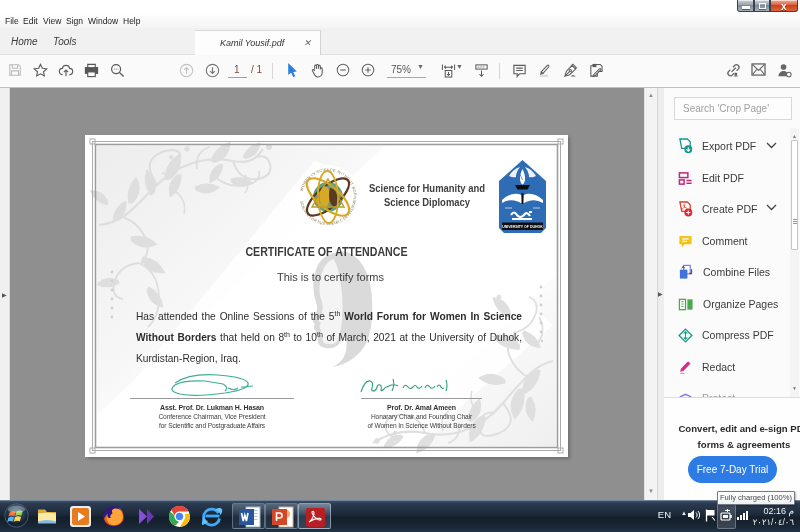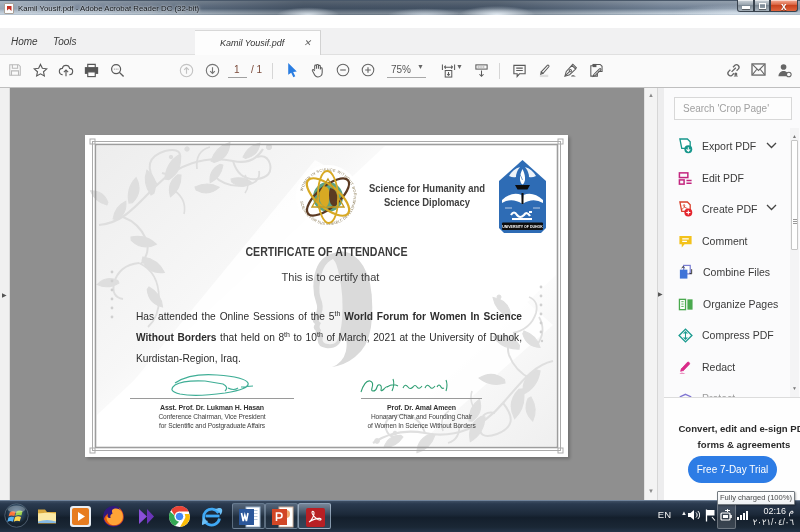--- a/index.html
+++ b/index.html
@@ -73,34 +73,38 @@
 .activeapp { border:1px solid rgba(190,210,230,.6);
   background:linear-gradient(180deg, rgba(215,230,245,.45), rgba(140,170,200,.22) 50%, rgba(110,140,175,.3)); }
 #tray { position:absolute; right:0; top:0; height:32px; color:#f2f2f2; }
 
 
 #tooltip { left:717px; top:491px; width:78px; height:14px; background:linear-gradient(#ffffff,#eef1f4); border:1px solid #737a80; box-shadow:1px 1px 2px rgba(0,0,0,.3); font-size:7.6px; color:#4b4b4b; text-align:center; line-height:12px; z-index:50; border-radius:1px; white-space:nowrap; }
 </style>
 </head>
 <body>
 <div id="app">
-  <div id="titlebar" class="abs">
-    <div class="ticon"></div>
-    <div class="ttext">Kamil Yousif.pdf - Adobe Acrobat Reader DC (32-bit)</div>
-  </div>
   <div class="winbtn" id="btnmin">
       <i></i>
     </div>
   <div class="winbtn" id="btnmax">
       <i></i>
     </div>
   <div class="winbtn" id="btnclose">
       <i>x</i>
     </div>
 
+  <div id="menubar" class="abs">
+    <span style="left:5px">File</span>
+      <span style="left:23px">Edit</span>
+      <span style="left:43px">View</span>
+      <span style="left:66px">Sign</span>
+      <span style="left:88px">Window</span>
+      <span style="left:123px">Help</span>
+  </div>
 
   <div id="tabbar" class="abs">
     <span class="lbl" style="left:11px;font-size:10px">Home</span>
     <span class="lbl" style="left:53px;font-size:10px">Tools</span>
     <div class="tab1" style="font-size:9px">5-3-program of W…</div>
     <div class="tab2"><span style="margin-left:25px;font-size:9px">Kamil Yousif.pdf</span><span class="x">✕</span></div>
   </div>
 
   <div id="toolbar" class="abs">
 
@@ -384,21 +388,21 @@
         <path d="M3 40 Q13 31 22.5 35 L23.5 44 Q13 37 3 43 Z" fill="#fff"></path>
         <path d="M44 40 Q34 31 24.5 35 L23.5 44 Q34 37 44 43 Z" fill="#fff"></path>
         <path d="M22.5 33 h2 v11 h-2 Z" fill="#0d0d0d"></path>
         <path d="M6 48 h7 M34 48 h7" stroke="#b9cbe4" stroke-width="1"></path>
         <path d="M12 55 q3 -5 6 0 q3 4 7 0 q3 -4 6 1 M13 59 h20 M30 52 h3" stroke="#fff" stroke-width="2.2" fill="none"></path>
         <rect x="3" y="62.5" width="41" height="7.5" rx="1" fill="#0d0d0d"></rect>
         <text x="23.5" y="68" text-anchor="middle" font-size="3.5" fill="#fff" font-weight="bold">UNIVERSITY OF DUHOK</text>
       </svg>
 
       <div class="abs" style="left:0;top:110px;width:483px;text-align:center;font-weight:bold;font-size:12.5px;color:#3b3b3b;transform:scaleX(.85)">CERTIFICATE OF ATTENDANCE</div>
-      <div class="abs" style="left:4px;top:136px;width:483px;text-align:center;font-size:11px;color:#3d3d3d">This is to certify that</div>
+      <div class="abs" style="left:4px;top:136px;width:483px;text-align:center;font-size:11px;color:#3d3d3d">This is to certify forms</div>
       <div class="abs" style="left:51px;top:171px;width:386px;font-size:10.2px;color:#2d2d2d;line-height:21.3px;text-align:justify">Has attended the Online Sessions of the 5<sup style="font-size:7px">th</sup> <b>World Forum for Women In Science Without Borders</b> that held on 8<sup style="font-size:7px">th</sup> to 10<sup style="font-size:7px">th</sup> of March, 2021 at the University of Duhok, Kurdistan-Region, Iraq.</div>
 
       <svg class="abs" style="left:60px;top:238px" width="125" height="28" viewBox="0 0 125 28">
         <path d="M30 10 Q45 0 72 2 Q100 4 103 10 Q105 16 80 20 Q50 24 35 21 Q22 18 30 12 Q38 7 60 8 L78 11 Q84 14 80 18 M83 15 q6 3 10 0 M96 14 l12 -1" fill="none" stroke="#3fae96" stroke-width="1.2"></path>
       </svg>
       <svg class="abs" style="left:272px;top:240px" width="100" height="22" viewBox="0 0 100 22">
         <path d="M4 17 Q8 5 13 6 Q17 7 15 13 Q14 16 16 16 Q19 16 20 12 Q21 9 23 10 Q25 11 24 15 Q24 17 27 14 Q29 11 31 12 M36 4 Q38 9 35 16 M30 12 Q36 8 41 11 M46 13 q2 -5 5 -1 q2 3 5 0 q2 -3 4 0 q2 3 5 -1 M68 13 q2 -5 5 -1 q2 3 5 -1 M80 12 q2 -4 4 0 q1 2 3 1 M89 5 q2 5 0 11" fill="none" stroke="#2f9e73" stroke-width="1.1"></path>
       </svg>
       <div class="abs" style="left:45px;top:263.5px;width:164px;border-top:1px solid #9a9a9a"></div>
       <div class="abs" style="left:276px;top:263.5px;width:121px;border-top:1px solid #9a9a9a"></div>

